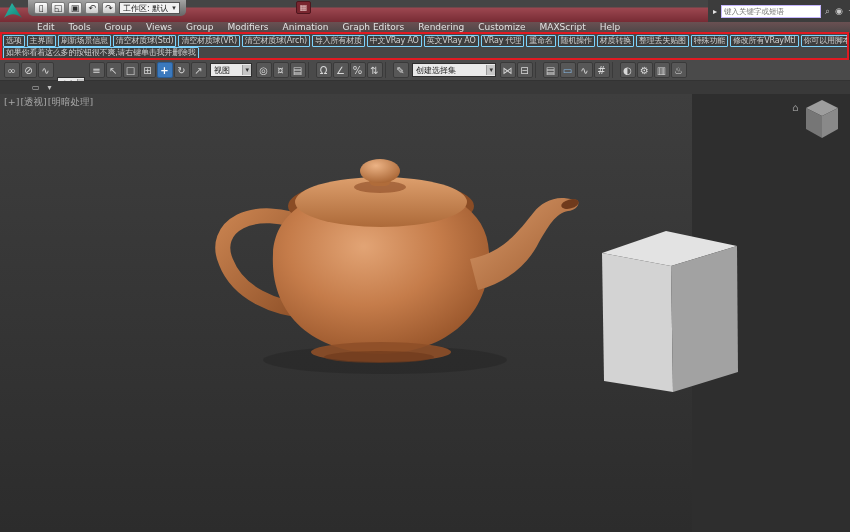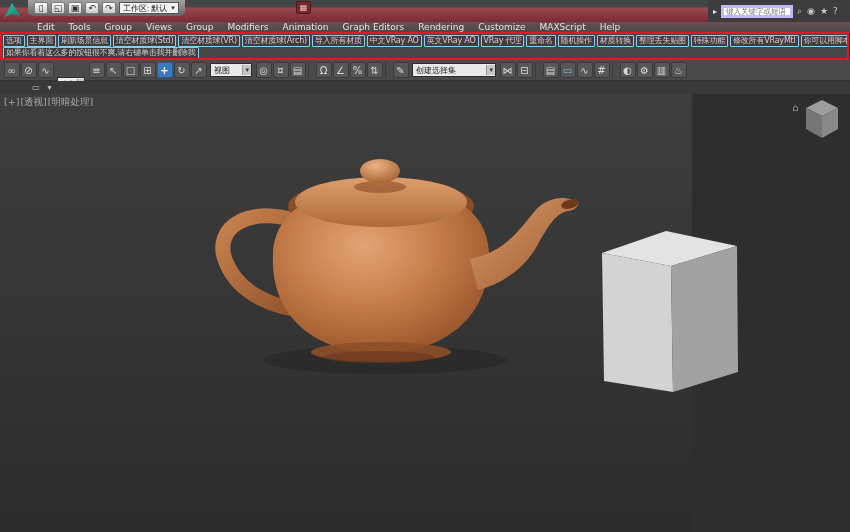--- a/index.html
+++ b/index.html
@@ -14,32 +14,32 @@
   
   .titlebar{position:absolute;top:0;left:0;width:850px;height:22px;
     background:linear-gradient(to bottom,#454545 0,#454545 7px,#9c4750 8px,#772b34 22px);}
   .maxlogo{position:absolute;left:2px;top:1px;width:22px;height:19px;}
   .qat{position:absolute;left:28px;top:0;height:16px;display:flex;align-items:center;gap:3px;
     background:linear-gradient(#a3a3a3,#666);border-radius:0 0 5px 5px;padding:0 6px;}
   .qicon{width:14px;height:12px;display:inline-flex;align-items:center;justify-content:center;
     font-size:9px;color:#2d2d2d;background:linear-gradient(#fefefe,#c9c9c9);
     border:1px solid #7b7b7b;border-radius:2px;cursor:default;}
   .wsdd{height:12px;display:inline-flex;align-items:center;background:#f1f1f1;
-    border:1px solid #555;font-size:8px;color:#222;padding:0 3px;white-space:nowrap;font-family:Liberation Serif, serif;}
+    border:1px solid #555;font-size:8px;color:#222;padding:0 3px;white-space:nowrap;}
   .wsdd::after{content:"▾";font-size:7px;margin-left:4px;color:#333;}
   .redbtn{width:15px;height:13px;display:inline-flex;align-items:center;justify-content:center;
     background:#79262f;border:1px solid #4e161d;color:#e8c6c6;font-size:8px;border-radius:2px;}
   .wtitle{position:absolute;left:388px;top:9px;font-size:10px;color:#241418;white-space:nowrap;}
   .wtitle span{margin-right:10px;}
   .redacted{display:inline-block;width:86px;height:9px;background:#e598a4;
     filter:blur(2px);border-radius:2px;vertical-align:middle;opacity:.9;}
   .infocenter{position:absolute;right:0;top:0;width:142px;height:22px;background:#3c3c3c;
     display:flex;align-items:center;gap:4px;padding:0 5px;}
   .ic-arrow{color:#e6e6e6;font-size:8px;}
-  .searchbox{width:72px;height:13px;font-size:7.5px;color:#555;border:3px solid #c4b5fd;
+  .searchbox{width:100px;height:13px;font-size:7.5px;color:#555;border:1px solid #c4b5fd;
     background:#fff;padding:0 2px;}
   .icico{color:#c9c9c9;font-size:9px;line-height:1;}
 
   
   .menubar{position:absolute;top:22px;left:0;width:850px;height:11px;
     background:linear-gradient(#6a5052,#4d4647);display:flex;align-items:flex-start;
     padding-left:30px;}
   .menu-item{font-size:9px;color:#e2e2e2;padding:0 7px;white-space:nowrap;}
 
   

